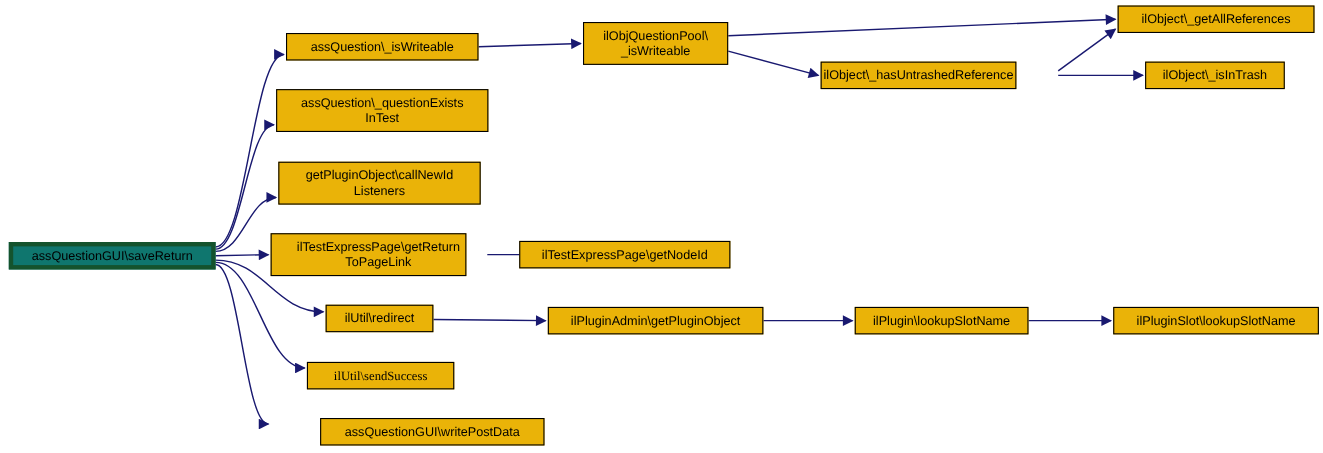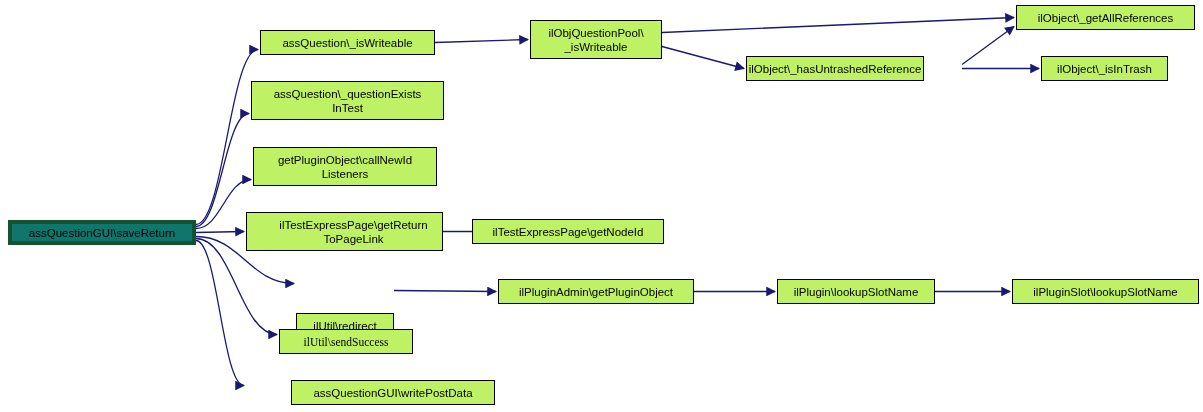--- a/index.html
+++ b/index.html
@@ -9,21 +9,21 @@
     background:#ffffff;
     font-family:"Liberation Sans", sans-serif;
     overflow:hidden;
   }
   #edges{position:absolute;left:0;top:0;width:1203px;height:412px;}
   .node{
     position:absolute;
     box-sizing:border-box;
     display:flex;align-items:center;justify-content:center;
     text-align:center;
-    background:#bef264;
+    background:#eab308;
     border:1px solid #000000;
     color:#000000;
     font-size:11.5px;
     line-height:14px;
     white-space:pre-line;
     cursor:pointer;
   }
   .node.highlight{
     background:#0f766e;
     border:4px solid #14532d;
@@ -57,23 +57,23 @@
       <path d="M694,291.5 L775,291.5" fill="none" stroke="#191970" stroke-width="1.3" marker-end="url(#arrowhead)"></path>
       <path d="M935,291.5 L1010,291.5" fill="none" stroke="#191970" stroke-width="1.3" marker-end="url(#arrowhead)"></path>
     </svg>
   <div id="nodes">
       <div class="node highlight" style="left: 8px; top: 220px; width: 188px; height: 25px;">assQuestionGUI\saveReturn</div>
       <div class="node" style="left: 260px; top: 30px; width: 175px; height: 25px;">assQuestion\_isWriteable</div>
       <div class="node" style="left: 251px; top: 81px; width: 193px; height: 39px;">assQuestion\_questionExists
 InTest</div>
       <div class="node" style="left: 253px; top: 147px; width: 184px; height: 39px;">getPluginObject\callNewId
 Listeners</div>
-      <div class="node" style="left: 246px; top: 212px; width: 197px; height: 39px; padding-left: 18px;">ilTestExpressPage\getReturn
+      <div class="node" style="left: 246px; top: 212px; width: 178px; height: 39px; padding-left: 18px;">ilTestExpressPage\getReturn
 ToPageLink</div>
-      <div class="node" style="left: 296px; top: 277px; width: 98px; height: 25px; margin-top: 36px;">ilUtil\redirect</div>
+      <div class="node" style="left: 296px; top: 277px; width: 98px; height: 25px;">ilUtil\redirect</div>
       <div class="node" style="left: 279px; top: 329px; width: 134px; height: 25px; font-family: Liberation Serif, serif;">ilUtil\sendSuccess</div>
       <div class="node" style="left: 246px; top: 380px; width: 204px; height: 25px; margin-left: 45px;">assQuestionGUI\writePostData</div>
       <div class="node" style="left: 530px; top: 20px; width: 132px; height: 39px;">ilObjQuestionPool\
 _isWriteable</div>
       <div class="node" style="left: 1016px; top: 5px; width: 179px; height: 25px;">ilObject\_getAllReferences</div>
       <div class="node" style="left: 746px; top: 56px; width: 178px; height: 25px;">ilObject\_hasUntrashedReference</div>
       <div class="node" style="left: 1041px; top: 56px; width: 127px; height: 25px;">ilObject\_isInTrash</div>
       <div class="node" style="left: 472px; top: 219px; width: 192px; height: 25px;">ilTestExpressPage\getNodeId</div>
       <div class="node" style="left: 498px; top: 279px; width: 196px; height: 25px;">ilPluginAdmin\getPluginObject</div>
       <div class="node" style="left: 777px; top: 279px; width: 158px; height: 25px;">ilPlugin\lookupSlotName</div>

